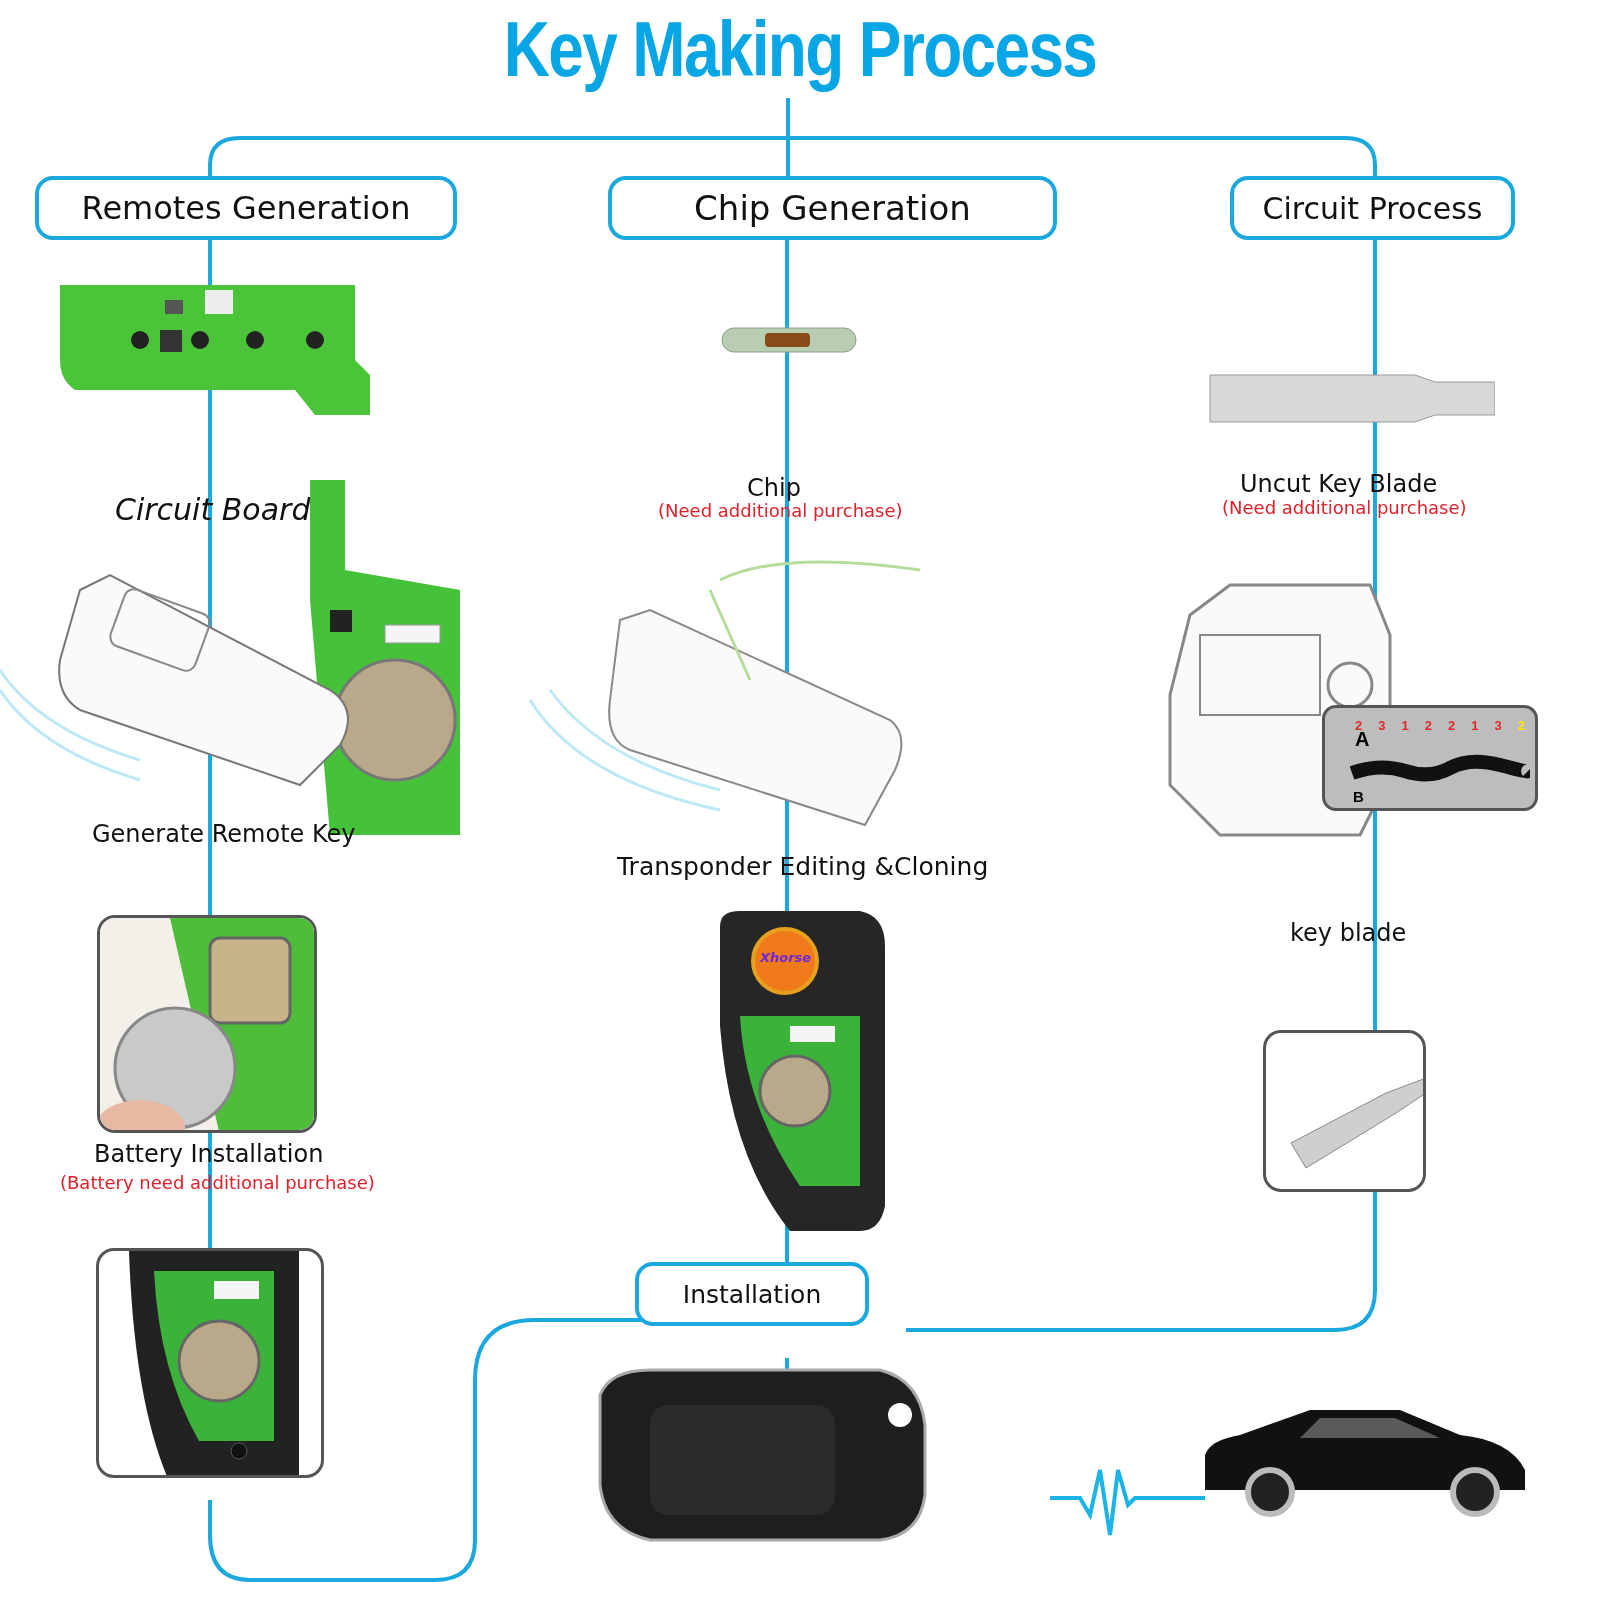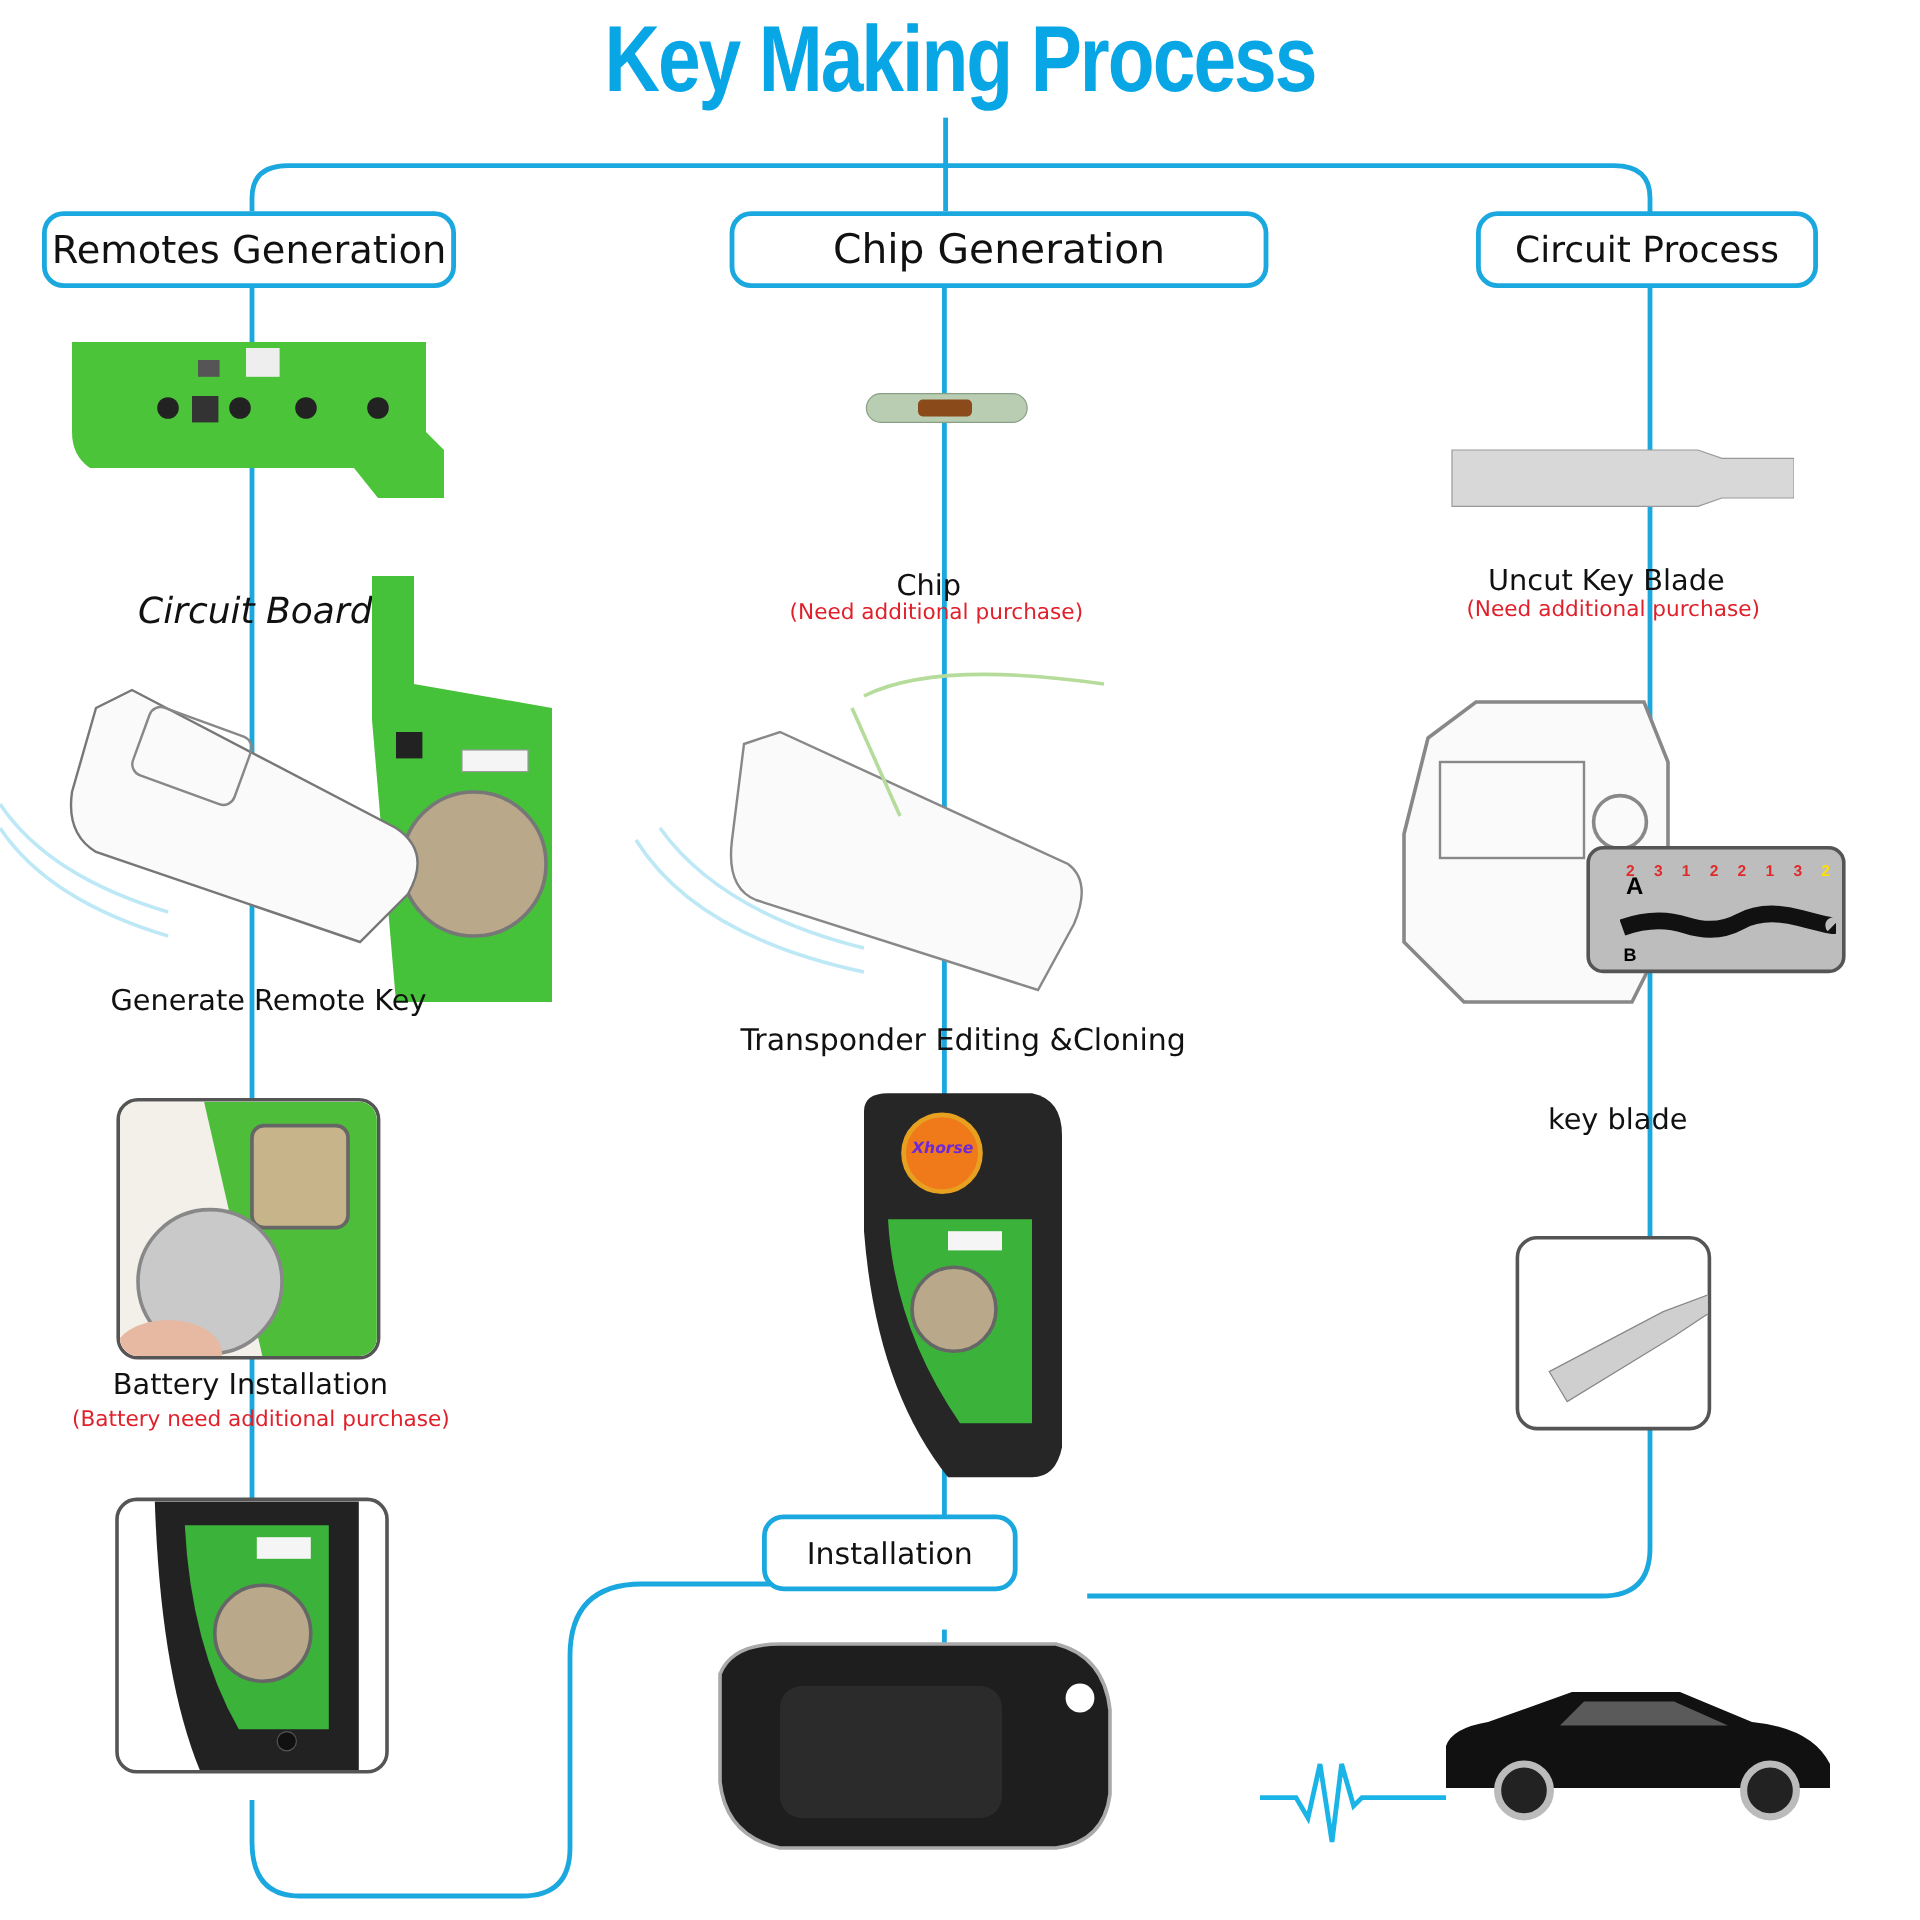--- a/index.html
+++ b/index.html
@@ -24,21 +24,21 @@
     <path d="M210 240 V1275"></path>
     <path d="M787 240 V1290"></path>
     <path d="M1375 240 V1290 Q1375 1330 1335 1330 H906"></path>
     <path d="M210 1500 V1535 Q210 1580 250 1580 H435 Q475 1580 475 1540 V1380 Q475 1320 535 1320 H655"></path>
     <path d="M787 1358 V1395"></path>
   </g>
   <path d="M770 1370 L787 1388 L804 1370 L787 1400 Z" fill="#1aa8df"></path>
   <polyline points="1050,1498 1080,1498 1090,1515 1100,1470 1110,1535 1118,1470 1128,1505 1135,1498 1205,1498" fill="none" stroke="#1ab4e6" stroke-width="4"></polyline>
 </svg>
 
-<div class="box" style="left:35px;top:176px;width:345px;height:64px;font-size:32px;">Remotes Generation</div>
+<div class="box" style="left:35px;top:176px;width:422px;height:64px;font-size:32px;">Remotes Generation</div>
 <div class="box" style="left:608px;top:176px;width:449px;height:64px;font-size:34px;">Chip Generation</div>
 <div class="box" style="left:1230px;top:176px;width:285px;height:64px;font-size:30px;">Circuit Process</div>
 
 <svg class="abs" style="left:55px;top:280px;" width="315" height="140">
   <path d="M5 5 H300 V80 L315 95 V135 H260 L240 110 H20 Q5 100 5 80 Z" fill="#4cc43a"></path>
   <rect x="150" y="10" width="28" height="24" fill="#eee"></rect>
   <rect x="110" y="20" width="18" height="14" fill="#555"></rect>
   <circle cx="85" cy="60" r="9" fill="#222"></circle>
     <circle cx="145" cy="60" r="9" fill="#222"></circle>
     <circle cx="200" cy="60" r="9" fill="#222"></circle>
@@ -135,21 +135,21 @@
   </svg>
 </div>
 <div class="lbl" style="left:1290px;top:895px;font-size:24px;margin-top:24px;">key blade</div>
 
 <div class="photo" style="left:1263px;top:1030px;width:163px;height:162px;background:#fff;">
   <svg width="163" height="162">
     <path d="M25 110 L120 60 L160 45 L160 60 L130 80 L40 135 Z" fill="#cfcfcf" stroke="#888"></path>
   </svg>
 </div>
 
-<div class="box" style="left:635px;top:1262px;width:213px;height:64px;font-size:25px;">Installation</div>
+<div class="box" style="left:635px;top:1262px;width:234px;height:64px;font-size:25px;">Installation</div>
 
 <svg class="abs" style="left:590px;top:1365px;" width="360" height="180">
   <path d="M10 30 Q20 5 60 5 H290 Q330 15 335 60 V130 Q330 170 290 175 H60 Q15 165 10 120 Z" fill="#1e1e1e" stroke="#aaa" stroke-width="3"></path>
   <rect x="60" y="40" width="185" height="110" rx="18" fill="#2b2b2b"></rect>
   <circle cx="310" cy="50" r="12" fill="#fff"></circle>
 </svg>
 
 <svg class="abs" style="left:1200px;top:1400px;" width="330" height="120">
   <path d="M5 55 Q10 40 40 35 L110 10 H200 L260 35 Q310 40 325 70 V90 H5 Z" fill="#111"></path>
   <path d="M120 18 H195 L240 38 H100 Z" fill="#5a5a5a"></path>

